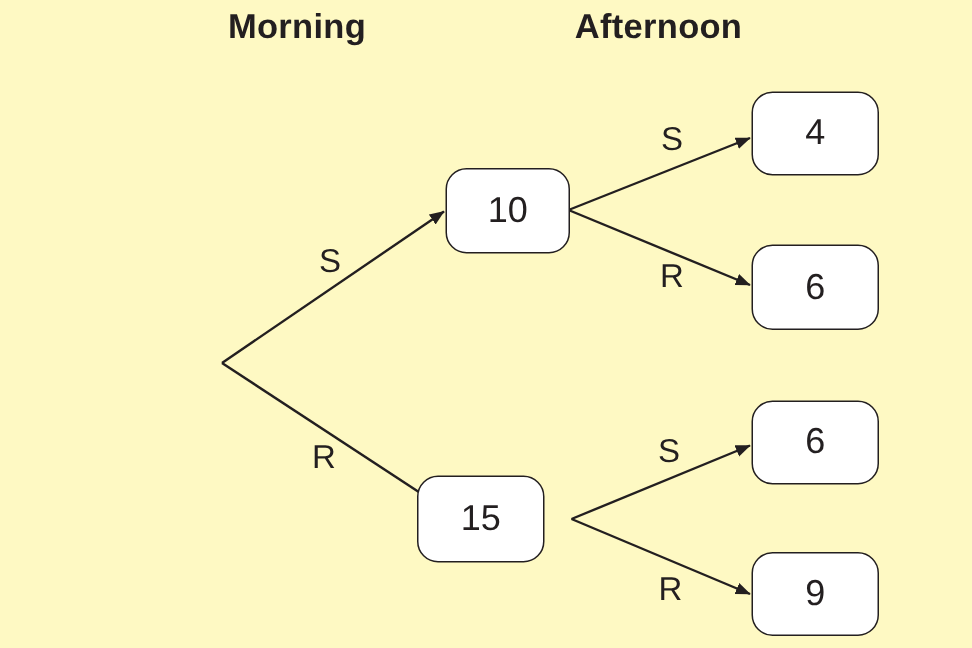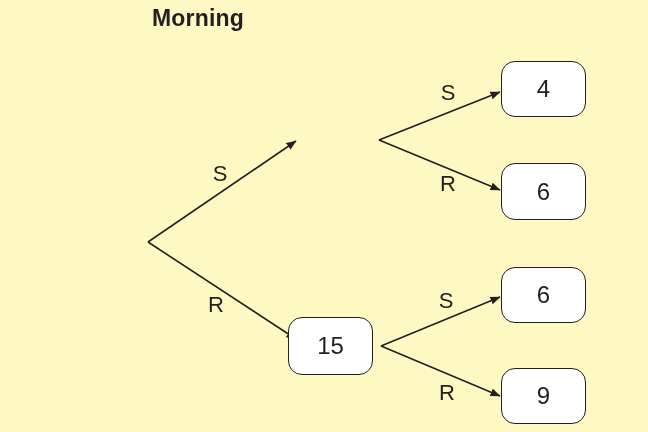--- a/index.html
+++ b/index.html
@@ -56,20 +56,21 @@
     color: #231f20;
     white-space: nowrap;
   }
 </style>
 </head>
 <body>
 
 <div class="canvas">
 
   <div class="col-header" style="left:198px; top:18px;">Morning</div>
+  <div class="col-header" style="left:439px; top:18px;">Afternoon</div>
 
   <svg class="edges-layer" viewBox="0 0 648 432">
     <defs>
       <marker id="arrowhead" markerWidth="11" markerHeight="9" refX="9.5" refY="4" orient="auto" markerUnits="userSpaceOnUse">
         <path d="M0,0 L10,4 L0,8 z" fill="#231f20"></path>
       </marker>
     </defs>
     <line class="edge" x1="148" y1="242" x2="296" y2="141" marker-end="url(#arrowhead)"></line>
     <line class="edge" x1="148" y1="242" x2="296" y2="339" marker-end="url(#arrowhead)"></line>
     <line class="edge" x1="379" y1="140" x2="500" y2="92" marker-end="url(#arrowhead)"></line>
@@ -79,20 +80,21 @@
   </svg>
 
   <div class="edge-label" style="left:220px; top:174px;">S</div>
   <div class="edge-label" style="left:216px; top:305px;">R</div>
   <div class="edge-label" style="left:448px; top:93px;">S</div>
   <div class="edge-label" style="left:448px; top:184px;">R</div>
   <div class="edge-label" style="left:446px; top:301px;">S</div>
   <div class="edge-label" style="left:447px; top:393px;">R</div>
 
 
-  <div class="node-box" style="left:288px; top:317px; width:85px; height:58px;">15</div>
+  <div class="node-box" style="left:297px; top:112px; width:83px; height:57px;">10</div>
+  <div class="node-box" style="left:278px; top:317px; width:85px; height:58px;">15</div>
 
   <div class="node-box" style="left:501px; top:61px; width:85px; height:56px;">4</div>
   <div class="node-box" style="left:501px; top:163px; width:85px; height:57px;">6</div>
   <div class="node-box" style="left:501px; top:267px; width:85px; height:56px;">6</div>
   <div class="node-box" style="left:501px; top:368px; width:85px; height:56px;">9</div>
 
 </div>
 
 </body></html>

